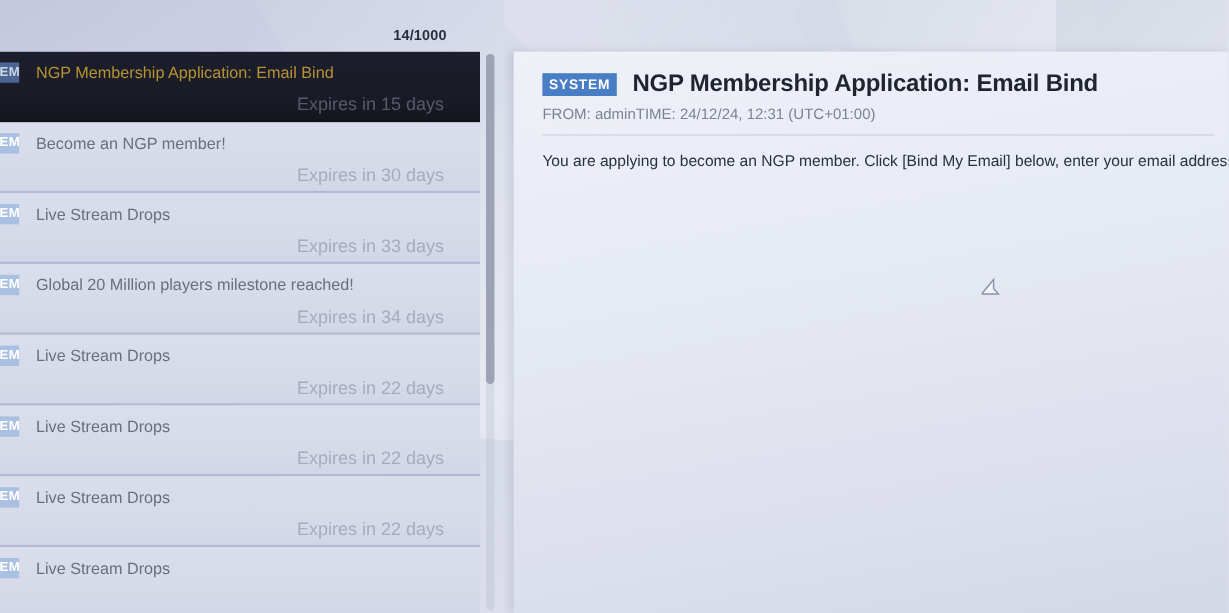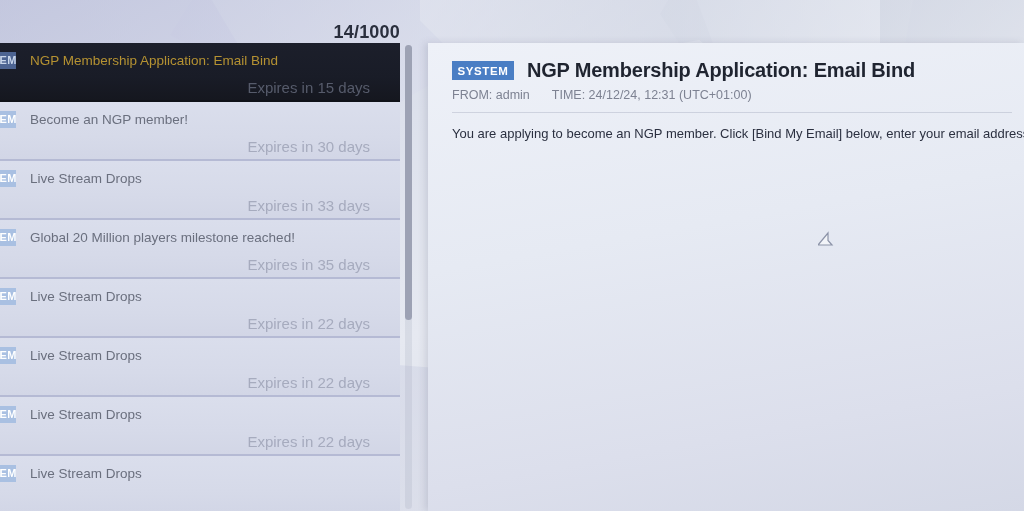--- a/index.html
+++ b/index.html
@@ -70,22 +70,22 @@
     background: linear-gradient(170deg, #cdd1e3, #dfe2ed);
     clip-path: polygon(10% 0, 100% 12%, 88% 100%, 18% 100%, 0 48%);
   }
 
   
   .mail-count {
     position: absolute;
     left: 300px;
     top: 22px;
     width: 100px;
-    text-align: right;
-    font-size: 18px;
+    text-align: center;
+    font-size: 12px;
     font-weight: 700;
     color: #2a2f3d;
     letter-spacing: 0.2px;
   }
 
   
   .mail-list {
     position: absolute;
     left: -36px;
     top: 43px;
@@ -213,21 +213,20 @@
     font-weight: 700;
     color: #1f2430;
     letter-spacing: -0.2px;
     white-space: nowrap;
   }
   .detail-meta {
     margin-top: 6px;
     font-size: 12.5px;
     color: #7d8292;
     display: flex;
-    gap: 22px;
     white-space: nowrap;
   }
   .detail-sep {
     margin: 10px 0 0 24px;
     width: 560px;
     height: 1px;
     background: rgba(140,146,170,0.30);
   }
 
   .detail-body {
@@ -294,21 +293,21 @@
           <div class="sys-badge">SYSTEM</div>
           <div class="row-title">Live Stream Drops</div>
         </div>
         <div class="row-expiry">Expires in 33 days</div>
       </div>
       <div class="mail-row">
         <div class="row-top">
           <div class="sys-badge">SYSTEM</div>
           <div class="row-title">Global 20 Million players milestone reached!</div>
         </div>
-        <div class="row-expiry">Expires in 35 days</div>
+        <div class="row-expiry">Expires in 34 days</div>
       </div>
       <div class="mail-row">
         <div class="row-top">
           <div class="sys-badge">SYSTEM</div>
           <div class="row-title">Live Stream Drops</div>
         </div>
         <div class="row-expiry">Expires in 22 days</div>
       </div>
       <div class="mail-row">
         <div class="row-top">

